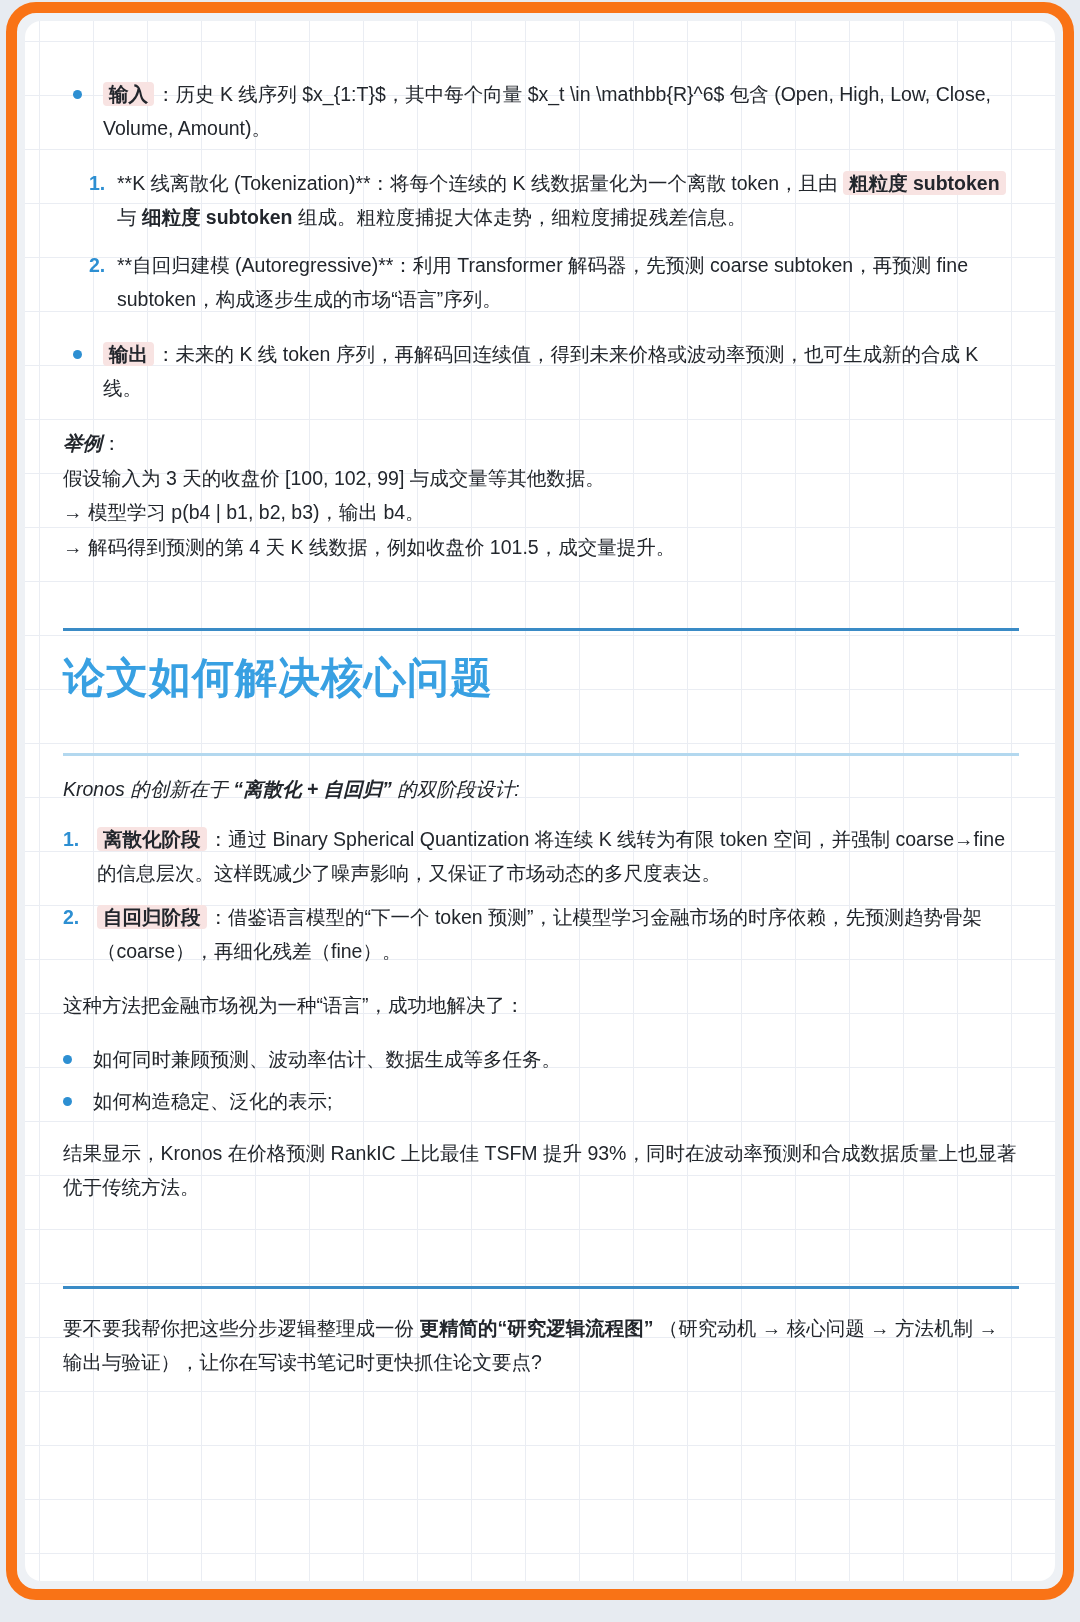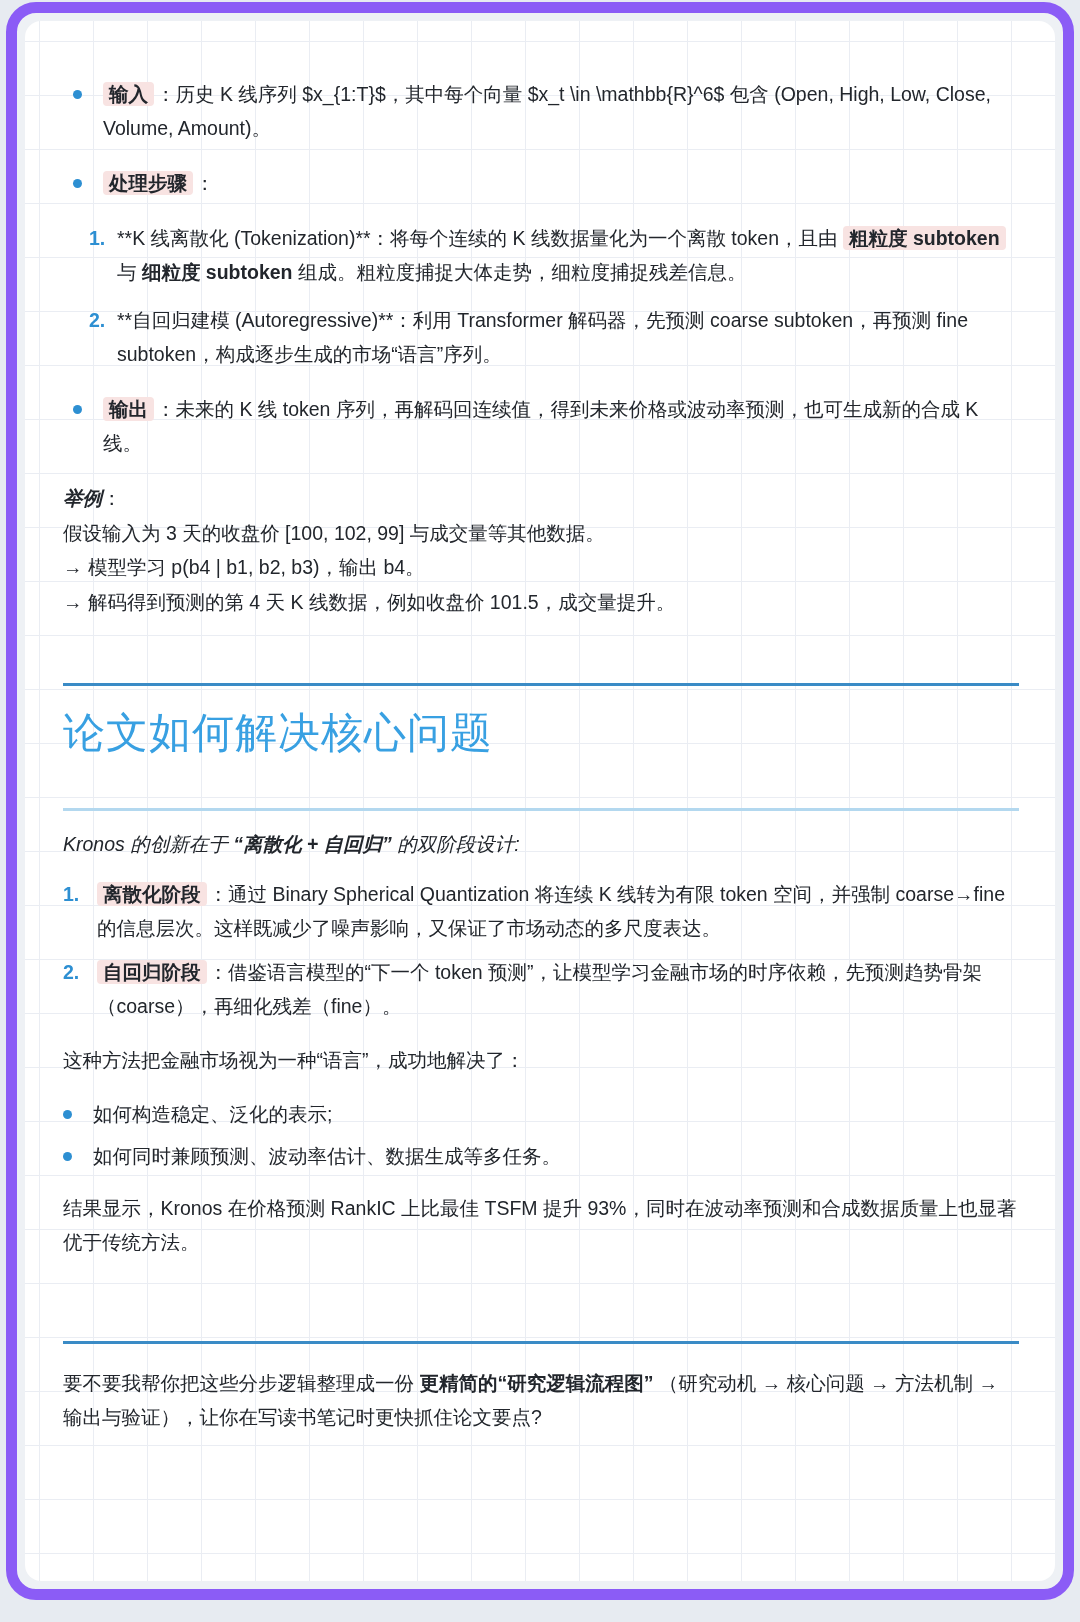--- a/index.html
+++ b/index.html
@@ -4,21 +4,21 @@
 <style>
   html,body{margin:0;padding:0;}
   body{
     width:1080px;height:1622px;position:relative;overflow:hidden;
     background:#e7ebf1;
     font-family:"Liberation Sans","DejaVu Sans",sans-serif;
     color:#22262c;
   }
   .frame{
     position:absolute;left:6px;top:2px;width:1068px;height:1598px;
-    box-sizing:border-box;border:11px solid #8b5cf6;border-radius:30px;
+    box-sizing:border-box;border:11px solid #f97316;border-radius:30px;
     background:#eef1f5;padding:8px;
   }
   .paper{
     width:100%;height:100%;box-sizing:border-box;border-radius:16px;
     background-color:#ffffff;
     background-image:
       linear-gradient(to right,#eaedf3 1px,transparent 1px),
       linear-gradient(to bottom,#eaedf3 1px,transparent 1px);
     background-size:54px 54px;background-position:14px 20px;
     padding:56px 36px 0 38px;overflow:hidden;
@@ -36,21 +36,21 @@
   .bold{font-weight:bold;}
   .olist1{margin:0 0 0 26px;}
   .olist1 .o-item{position:relative;padding-left:28px;margin-bottom:14px;}
   .num{position:absolute;left:0;top:0;color:#2d8fd2;font-weight:bold;}
   .example{margin-top:14px;line-height:34.5px;}
   .example-title{font-weight:bold;font-style:italic;}
   .divider{height:3px;background:#3a8bc6;border:none;margin:0;}
   .divider1{margin-top:64px;}
   .divider2{margin-top:82px;}
   .heading{
-    margin-top:22px;font-size:42px;line-height:50px;font-weight:400;
+    margin-top:22px;font-size:42px;line-height:50px;font-weight:700;
     color:#38a0e2;letter-spacing:1px;
   }
   .h-underline{height:3px;background:#b3d8ef;margin-top:50px;}
   .para{margin-top:14px;}
   .stages{margin-top:16px;}
   .stages .o-item{position:relative;padding-left:34px;margin-bottom:10px;}
   .s2-bullets{margin-top:20px;}
   .s2-bullets .b-item{margin:0 0 8px 0;}
   .result{margin-top:18px;}
   .footer{margin-top:22px;}
@@ -60,24 +60,20 @@
 <body>
 
 <div class="frame">
   <div class="paper">
 
     <div class="b-item">
       <span class="dot"></span>
       <span class="hl">输入</span><span class="sep">：</span><span>历史 K 线序列 $x_{1:T}$，其中每个向量 $x_t \in \mathbb{R}^6$ 包含 (Open, High, Low, Close, Volume, Amount)。</span>
     </div>
 
-    <div class="b-item">
-      <span class="dot"></span>
-      <span class="hl">处理步骤</span><span class="sep">：</span>
-    </div>
 
     <div class="olist1">
       <div class="o-item">
         <span class="num">1.</span>
         <span>**K 线离散化 (Tokenization)**：将每个连续的 K 线数据量化为一个离散 token，且由 </span><span class="hl">粗粒度 subtoken</span><span> 与 </span><span class="bold">细粒度 subtoken</span><span> 组成。粗粒度捕捉大体走势，细粒度捕捉残差信息。</span>
       </div>
       <div class="o-item">
         <span class="num">2.</span>
         <span>**自回归建模 (Autoregressive)**：利用 Transformer 解码器，先预测 coarse subtoken，再预测 fine subtoken，构成逐步生成的市场“语言”序列。</span>
       </div>
@@ -115,25 +111,25 @@
         <span class="num">2.</span>
         <span class="hl">自回归阶段</span><span class="sep">：</span><span>借鉴语言模型的“下一个 token 预测”，让模型学习金融市场的时序依赖，先预测趋势骨架（coarse），再细化残差（fine）。</span>
       </div>
     </div>
 
     <div class="para" style="margin-top:20px;">这种方法把金融市场视为一种“语言”，成功地解决了：</div>
 
     <div class="s2-bullets">
       <div class="b-item">
         <span class="dot"></span>
-        <span>如何构造稳定、泛化的表示;</span>
+        <span>如何同时兼顾预测、波动率估计、数据生成等多任务。</span>
       </div>
       <div class="b-item">
         <span class="dot"></span>
-        <span>如何同时兼顾预测、波动率估计、数据生成等多任务。</span>
+        <span>如何构造稳定、泛化的表示;</span>
       </div>
     </div>
 
     <div class="result">结果显示，Kronos 在价格预测 RankIC 上比最佳 TSFM 提升 93%，同时在波动率预测和合成数据质量上也显著优于传统方法。</div>
 
     <hr class="divider divider2">
 
     <div class="footer">
       <span>要不要我帮你把这些分步逻辑整理成一份 </span><span class="bold">更精简的“研究逻辑流程图”</span><span> （研究动机 → 核心问题 → 方法机制 → 输出与验证），让你在写读书笔记时更快抓住论文要点?</span>
     </div>

